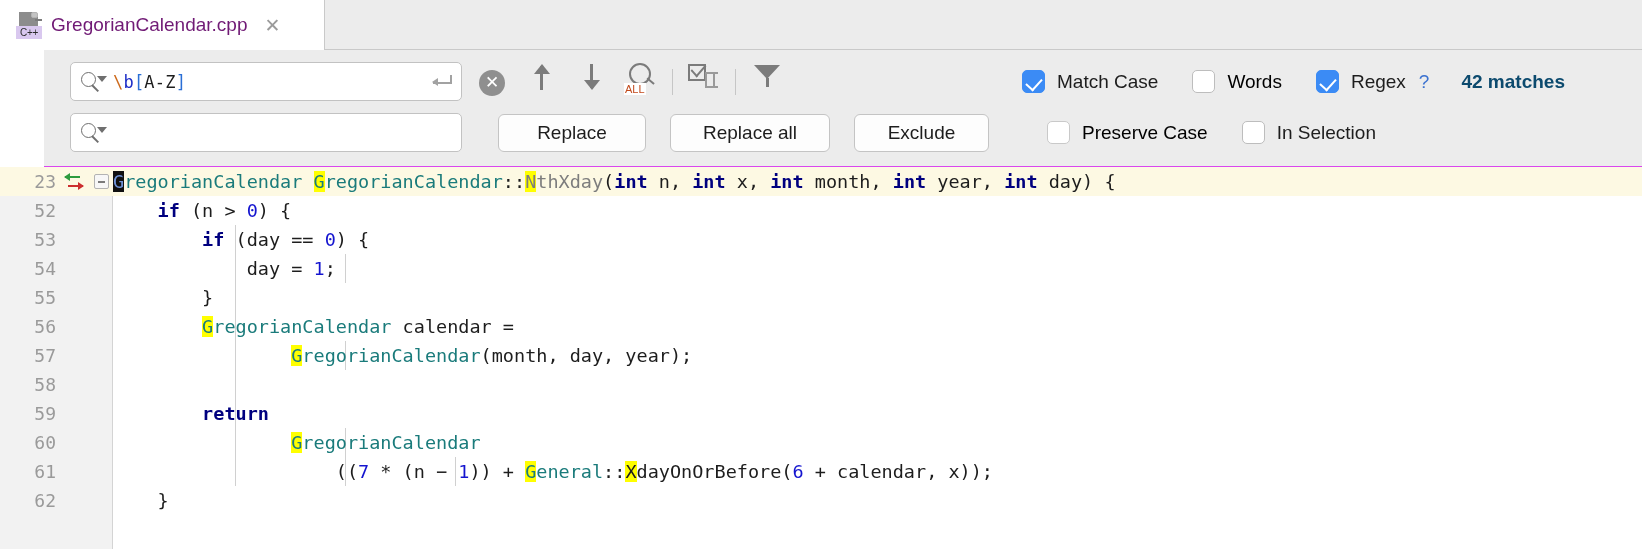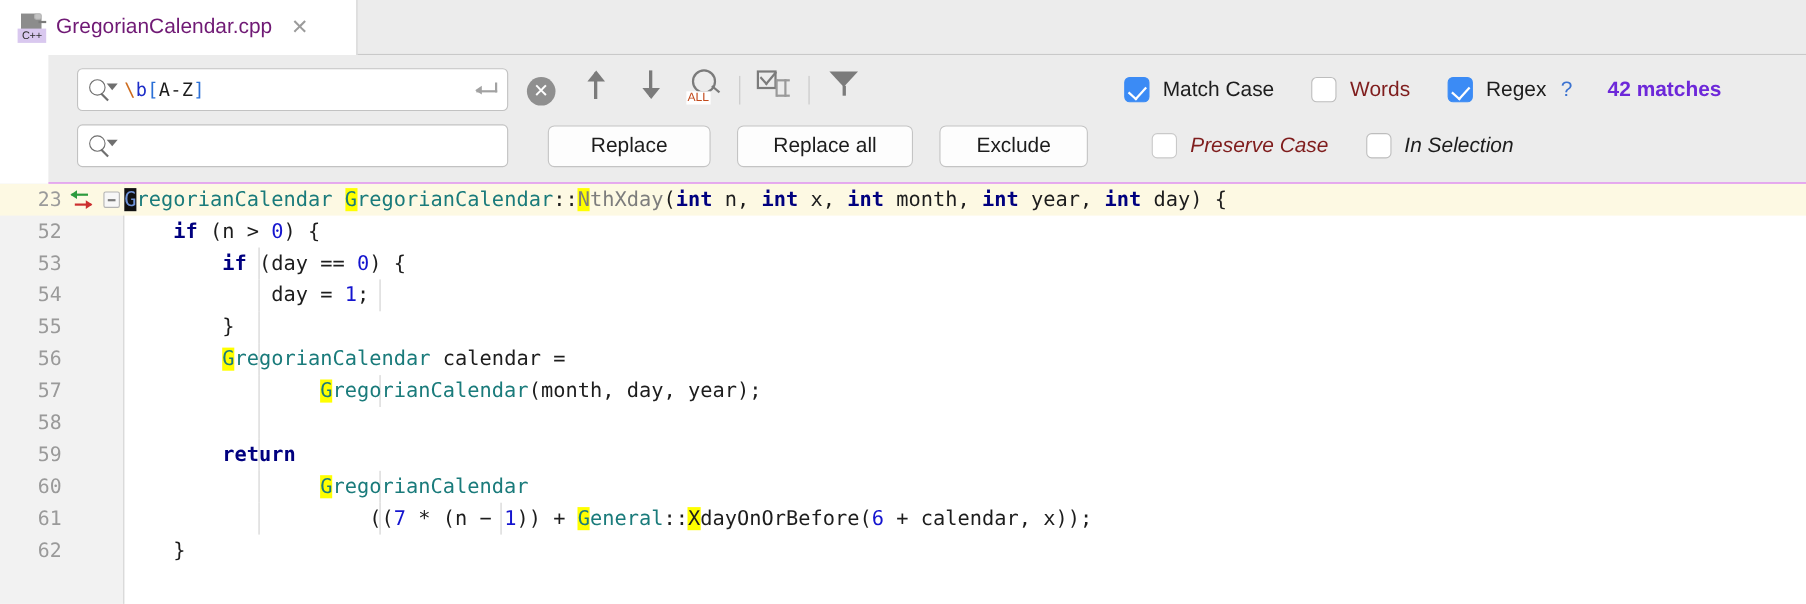--- a/index.html
+++ b/index.html
@@ -149,23 +149,23 @@
   .chk-item { display:flex; align-items:center; gap:12px; margin-left:34px; cursor:default; }
   .cbox { width:23px; height:23px; border-radius:5px; flex:none; position:relative; }
   .cbox.on { background:#3b8bf5; border:1px solid #3b8bf5; }
   .cbox.off { background:#ffffff; border:1px solid #bdbdbd; }
   .cbox.off.dim { border:1px solid #c9c9c9; }
   .cbox.on:after {
     content:""; position:absolute; left:6px; top:4px; width:8px; height:13px;
     border-right:2.6px solid #ffffff; border-bottom:2.6px solid #ffffff; transform:rotate(42deg);
   }
   .chk-label { font-size:19px; color:#1d1d1d; white-space:nowrap; }
-  .chk-label.dim { color:#7f1d1d; }
+  .chk-label.dim { color:#000000; }
   .help-q { margin-left:13px; font-size:19px; color:#3b72d0; cursor:default; }
-  .matches { margin-left:32px; font-size:19px; color:#6d28d9; font-weight:bold; white-space:nowrap; }
+  .matches { margin-left:32px; font-size:19px; color:#0c4a6e; font-weight:bold; white-space:nowrap; }
 
   
   .pbtn {
     height:38px; background:#fdfdfd; border:1px solid #c4c4c4; border-radius:6px;
     font-size:19px; color:#1d1d1d; display:flex; align-items:center; justify-content:center;
     padding:0 18px; margin-left:24px; cursor:default; white-space:nowrap;
   }
 
   
   .editor { position:relative; height:382px; background:#ffffff; overflow:hidden; }
@@ -316,21 +316,21 @@
       </span>
       <span class="field-text"></span>
     </div>
 
     <div style="display:flex; align-items:center; margin-left:12px;">
       <span class="pbtn" style="width:148px;">Replace</span>
       <span class="pbtn" style="width:160px;">Replace all</span>
       <span class="pbtn" style="width:135px;">Exclude</span>
     </div>
 
-    <div class="checks" style="margin-left:24px;font-style:italic;">
+    <div class="checks" style="margin-left:24px;">
       <span class="chk-item">
         <span class="cbox off dim"></span>
         <span class="chk-label dim">Preserve Case</span>
       </span>
       <span class="chk-item">
         <span class="cbox off"></span>
         <span class="chk-label">In Selection</span>
       </span>
     </div>
   </div>

